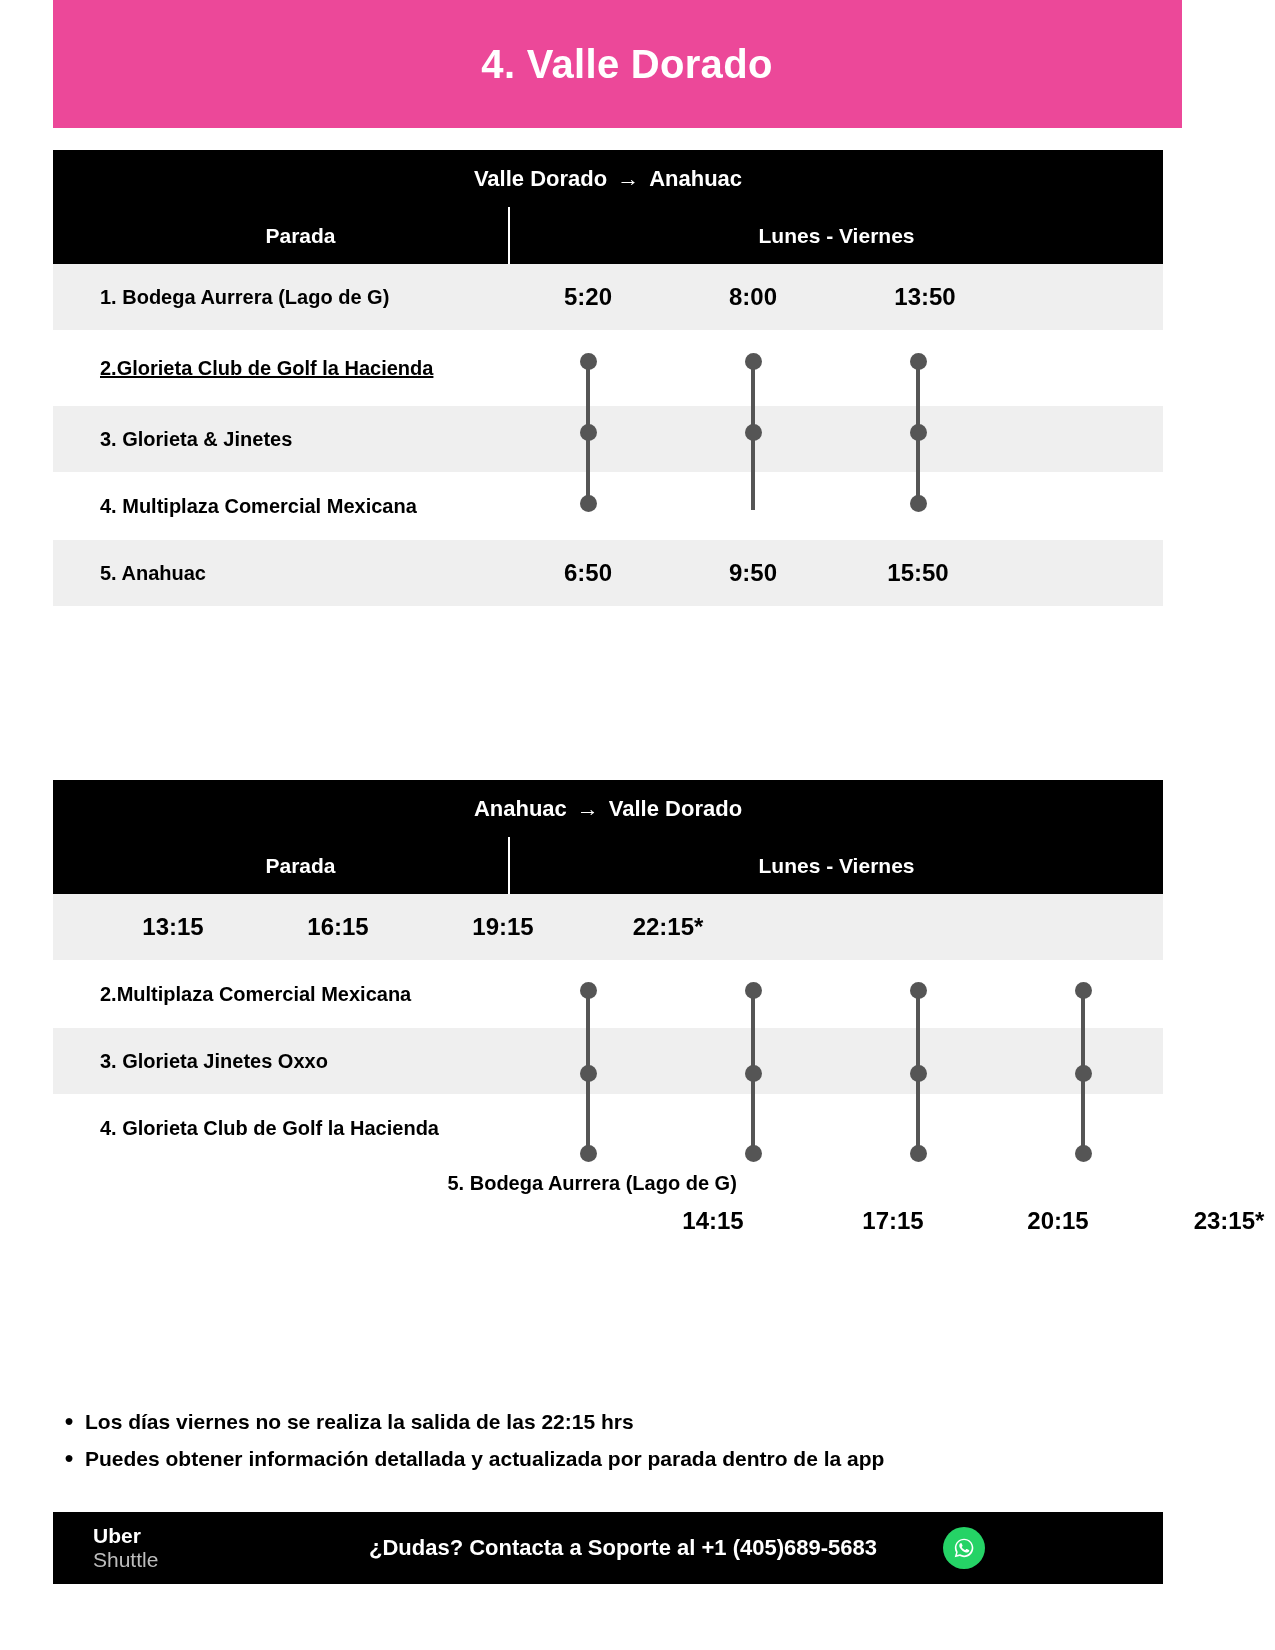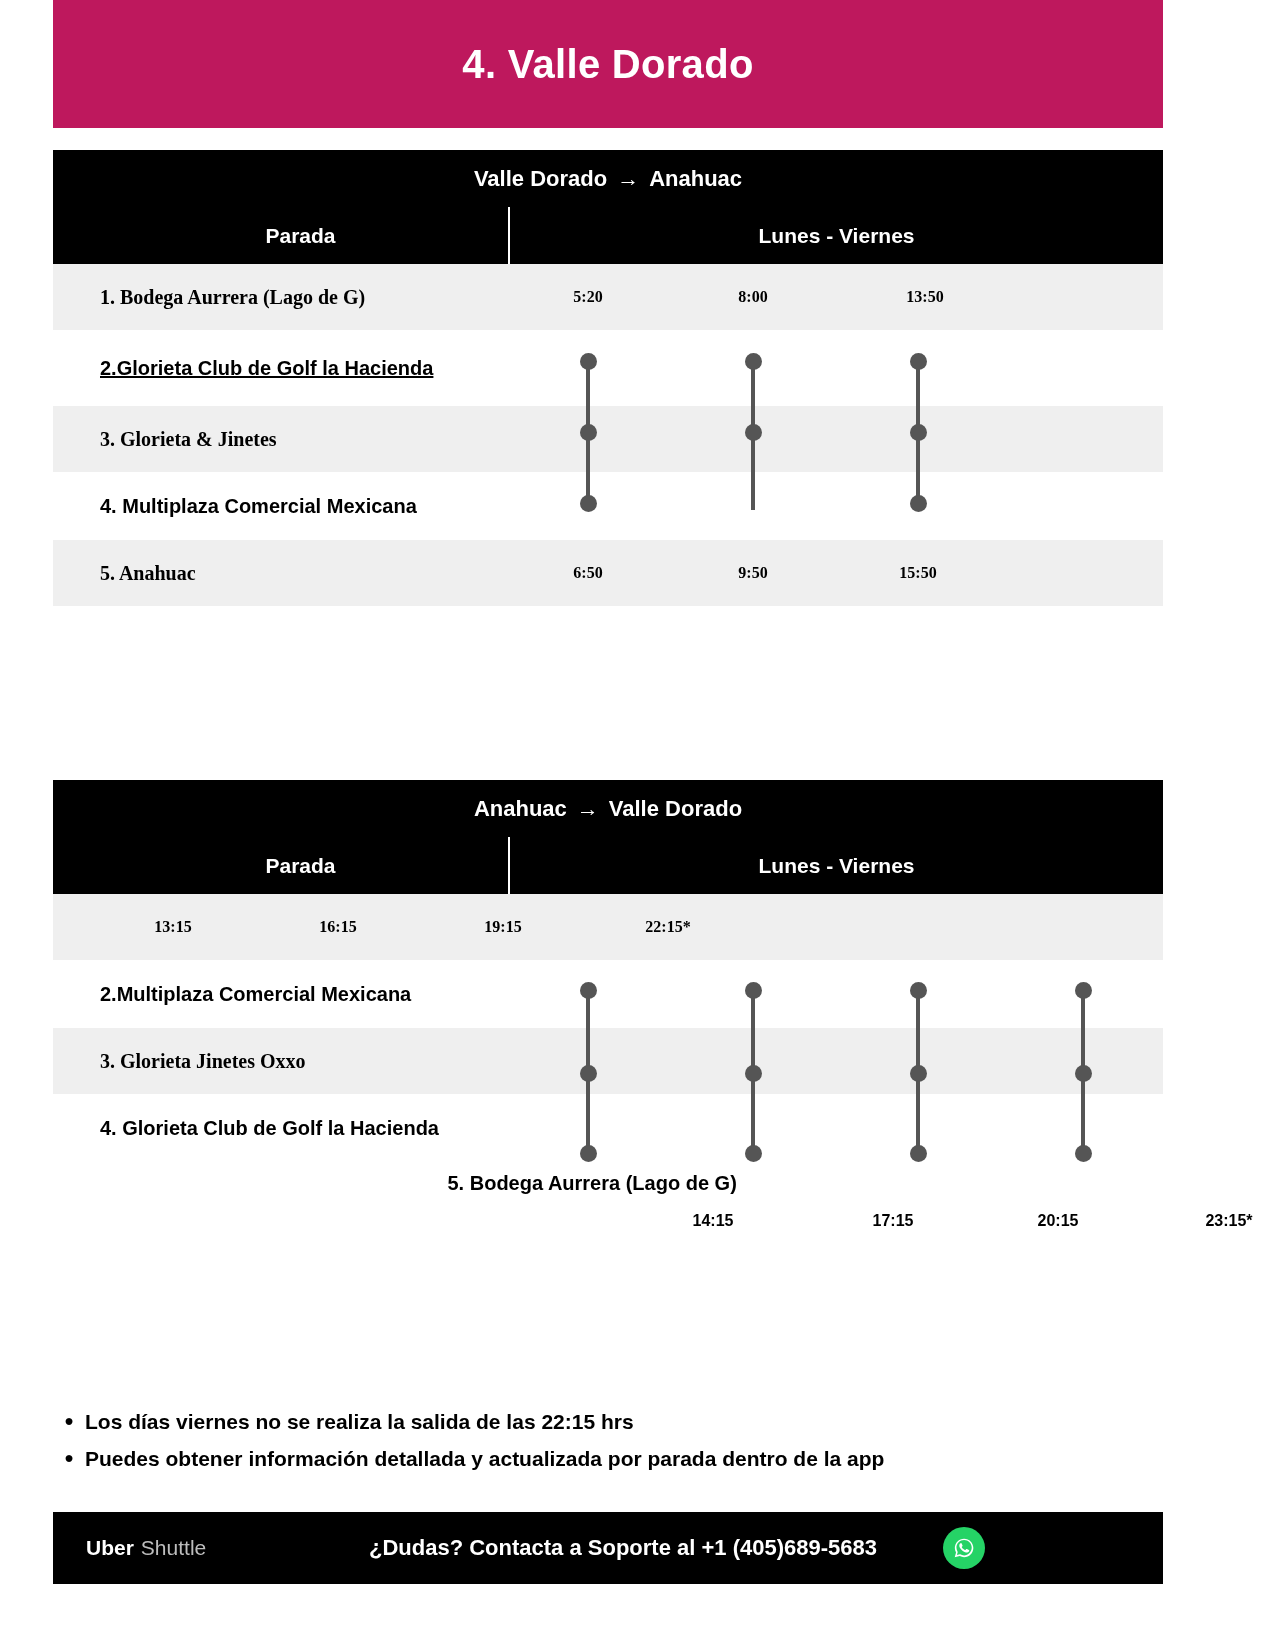--- a/index.html
+++ b/index.html
@@ -21,24 +21,25 @@
     height: 1650px;
   }
 
   
   .title-banner {
     position: absolute;
     left: 53px;
     top: 0;
     width: 1110px;
     height: 128px;
-    background: #be185d;
+    background: #ec4899;
     display: flex;
     align-items: center;
     justify-content: center;
+    padding-left: 19px;
   }
   .title-banner .title-text {
     color: #ffffff;
     font-size: 40px;
     font-weight: bold;
     letter-spacing: 0.3px;
   }
 
   
   .table-block {
@@ -89,39 +90,39 @@
 
   .rows {
     position: relative;
   }
   .row {
     display: flex;
     align-items: center;
     min-height: 66px;
     position: relative;
   }
-  .row.alt { background: #efefef; font-family: Liberation Serif, serif; }
+  .row.alt { background: #efefef; }
   .row .stop-name {
     width: 415px;
     padding: 8px 20px 8px 47px;
     box-sizing: border-box;
     font-size: 20px;
     font-weight: bold;
     line-height: 1.35;
   }
   .row .times {
     flex: 1;
     position: relative;
     height: 100%;
     display: flex;
     align-items: center;
   }
   .time-cell {
     position: absolute;
-    font-size: 16px;
+    font-size: 24px;
     font-weight: bold;
     text-align: center;
     transform: translateX(-50%);
   }
 
   
   .connectors {
     position: absolute;
     left: 415px;
     top: 0;
@@ -186,20 +187,21 @@
     display: flex;
     align-items: center;
     color: #ffffff;
   }
   .footer-brand {
     position: absolute;
     left: 33px;
     display: flex;
     align-items: baseline;
     font-size: 21px;
+    flex-direction: column;
   }
   .footer-brand .uber { font-weight: bold; color: #ffffff; }
   .footer-brand .shuttle { font-weight: normal; color: #bdbdbd; margin-left: 7px; }
   .footer-center {
     width: 100%;
     text-align: center;
     font-size: 22px;
     font-weight: bold;
     padding-left: 30px;
     box-sizing: border-box;

